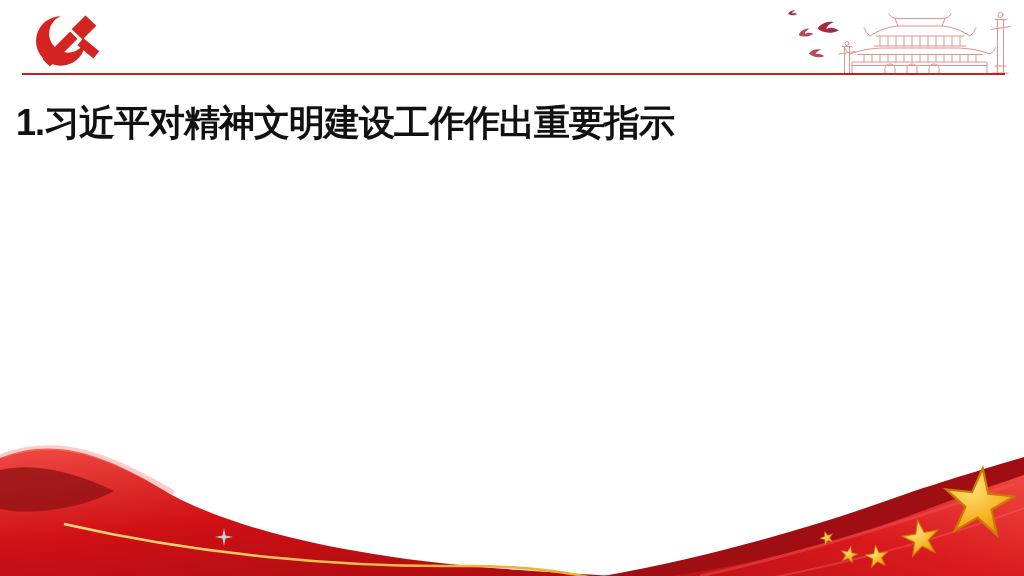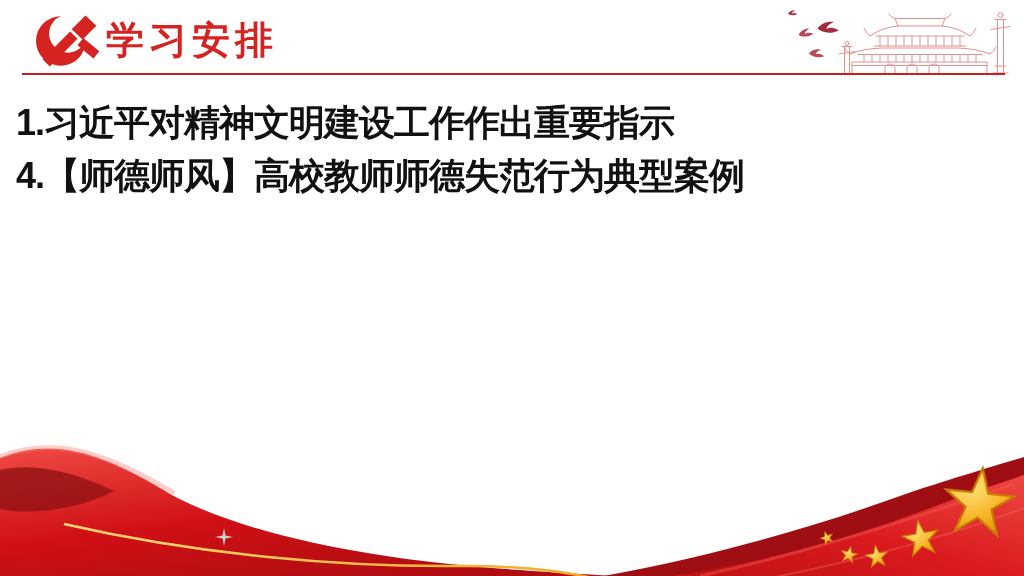--- a/index.html
+++ b/index.html
@@ -29,21 +29,20 @@
 
   <svg class="emblem" viewBox="0 0 110 80" aria-hidden="true">
     <g style="fill:var(--accent-red,#d42320)">
       <path d="M45,6 A34,34 0 1 0 79,40 A26,26 0 1 1 45,6 Z"></path>
       <path d="M76,36 L98,54 L90,64 L68,46 Z"></path>
       <path d="M60,24 L79,5 L94,19 L75,38 Z"></path>
       <path d="M58,27 L20,65 L30,75 L68,37 Z"></path>
     </g>
   </svg>
 
-  <h1 class="title">学习安排</h1>
 
   <svg class="gate" viewBox="0 0 268 72" aria-hidden="true">
     <defs>
       <path id="dove" d="M0,7.5 C3,2.5 8.5,0 14,0.8 C10,2.8 8.4,4.6 7.8,7.2 C11,5.4 15,5.6 18.5,7.8 C12.5,11.5 4.5,11.2 0,7.5 Z"></path>
     </defs>
     <g>
       <use href="#dove" transform="translate(36,8) scale(0.5)" fill="#a5334a"></use>
       <use href="#dove" transform="translate(46,27) rotate(-6) scale(0.8)" fill="#b84a58"></use>
       <use href="#dove" transform="translate(66,18) rotate(4) scale(1.15)" fill="#9f2e40"></use>
       <use href="#dove" transform="translate(58,45) rotate(10) scale(0.85)" fill="#b84a58"></use>
@@ -79,21 +78,20 @@
       <path d="M239,27.5 L258,24.5"></path>
       <circle cx="248.5" cy="13" r="2.5"></circle>
       <path d="M243,64 H254 M241,71 H256"></path>
     </g>
   </svg>
 
   <div class="rule"></div>
 
   <main class="agenda">
     <p>1.习近平对精神文明建设工作作出重要指示</p>
-    <p>4.【师德师风】高校教师师德失范行为典型案例</p>
   </main>
 
   <svg class="ribbon" viewBox="0 0 1024 152" aria-hidden="true">
     <defs>
       <path id="star" d="M0,-1 L0.225,-0.309 L0.951,-0.309 L0.363,0.118 L0.588,0.809 L0,0.382 L-0.588,0.809 L-0.363,0.118 L-0.951,-0.309 L-0.225,-0.309 Z"></path>
       <linearGradient id="lgL" x1="0" y1="0" x2="0.6" y2="1">
         <stop offset="0" stop-color="#ef4a43"></stop>
         <stop offset="0.55" stop-color="#cf1015"></stop>
         <stop offset="1" stop-color="#b00d12"></stop>
       </linearGradient>

